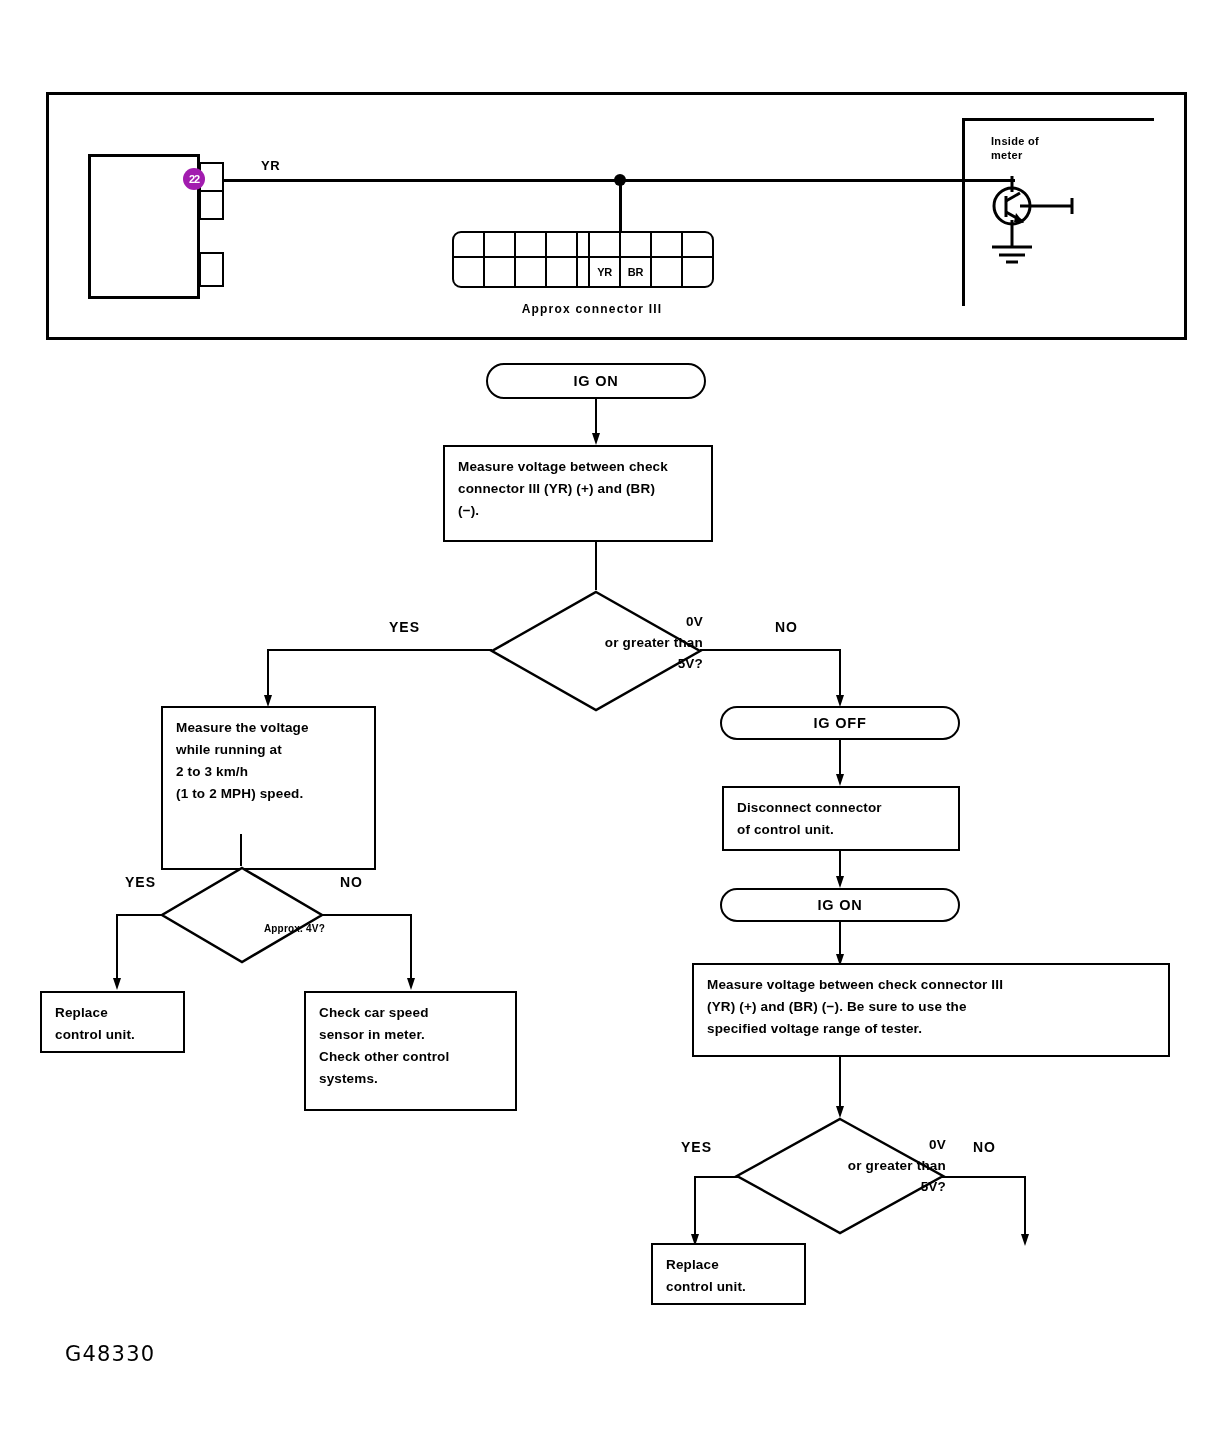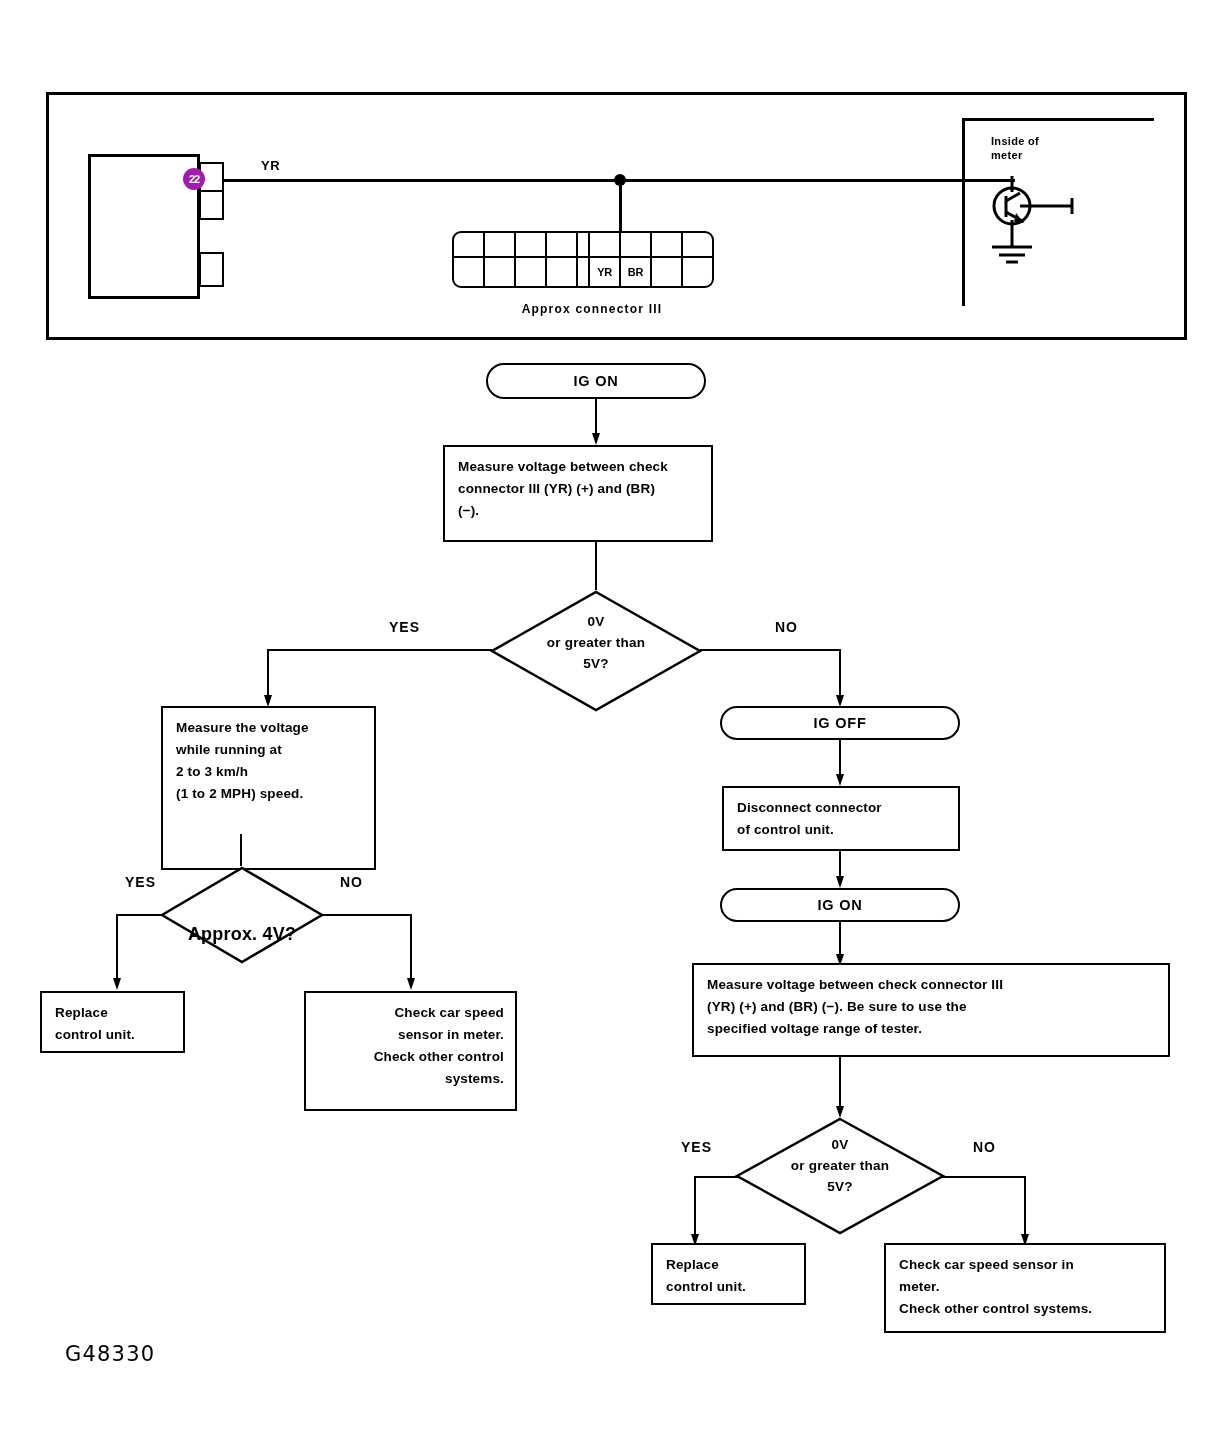--- a/index.html
+++ b/index.html
@@ -108,21 +108,21 @@
     justify-content: center;
     font-size: 14.5px;
     font-weight: bold;
     letter-spacing: 0.8px;
   }
   .fc-diamond { }
   .fc-diamond svg { display: block; overflow: visible; }
   .dia-text {
     position: absolute;
     left: 0; right: 0;
-    text-align: center;
+    text-align: right;
     font-size: 13.5px;
     font-weight: bold;
     line-height: 1.55;
     white-space: pre-line;
     letter-spacing: 0.2px;
   }
   .yn {
     font-size: 14px;
     font-weight: bold;
     letter-spacing: 1px;
@@ -266,21 +266,21 @@
 while running at
 2 to 3 km/h
 (1 to 2 MPH) speed.</div>
 
   <div class="abs wire-v" style="left:240px; top:834px; width:2px; height:32px;"></div>
 
   <div class="abs fc-diamond" style="left:159px; top:866px; width:166px; height:98px;">
     <svg width="166" height="98" viewBox="0 0 166 98">
       <polygon points="83,2 163,49 83,96 3,49" fill="#fff" stroke="#000" stroke-width="2.5"></polygon>
     </svg>
-    <div class="dia-text" style="top:40px; font-size:18px;margin-top:15px;">Approx. 4V?</div>
+    <div class="dia-text" style="top:40px; font-size:10px;margin-top:15px;">Approx. 4V?</div>
   </div>
 
   <div class="abs yn" style="left:125px; top:874px;">YES</div>
   <div class="abs wire-h" style="left:116px; top:914px; width:48px; height:2px;"></div>
   <div class="abs arrow" style="left:110px; top:914px; width:14px; height:78px;">
     <svg width="14" height="78">
         <line x1="7" y1="0" x2="7" y2="70" stroke="#000" stroke-width="2"></line>
         <polygon points="3,64 11,64 7,76" fill="#000"></polygon>
       </svg>
   </div>
@@ -290,21 +290,21 @@
   <div class="abs arrow" style="left:404px; top:914px; width:14px; height:78px;">
     <svg width="14" height="78">
         <line x1="7" y1="0" x2="7" y2="70" stroke="#000" stroke-width="2"></line>
         <polygon points="3,64 11,64 7,76" fill="#000"></polygon>
       </svg>
   </div>
 
   <div class="abs fc-box" style="left:40px; top:991px; width:145px; height:62px;">Replace
 control unit.</div>
 
-  <div class="abs fc-box" style="left:304px; top:991px; width:213px; height:120px;text-align:right;">Check car speed
+  <div class="abs fc-box" style="left:304px; top:991px; width:213px; height:120px;">Check car speed
 sensor in meter.
 Check other control
 systems.</div>
 
   <div class="abs fc-term" style="left:720px; top:706px; width:240px; height:34px;">IG OFF</div>
 
   <div class="abs arrow" style="left:833px; top:740px; width:14px; height:47px;">
     <svg width="14" height="47">
         <line x1="7" y1="0" x2="7" y2="40" stroke="#000" stroke-width="2"></line>
         <polygon points="3,34 11,34 7,46" fill="#000"></polygon>
@@ -364,19 +364,16 @@
   <div class="abs arrow" style="left:1018px; top:1176px; width:14px; height:72px;">
     <svg width="14" height="72">
         <line x1="7" y1="0" x2="7" y2="64" stroke="#000" stroke-width="2"></line>
         <polygon points="3,58 11,58 7,70" fill="#000"></polygon>
       </svg>
   </div>
 
   <div class="abs fc-box" style="left:651px; top:1243px; width:155px; height:62px;">Replace
 control unit.</div>
 
-  <div class="abs fc-box" style="left:884px; top:1243px; width:282px; height:90px;">Check car speed sensor in
-meter.
-Check other control systems.</div>
 
   <div class="abs fig-id" style="left:65px; top:1342px;">G48330</div>
 
 </div>
 
 </body></html>

